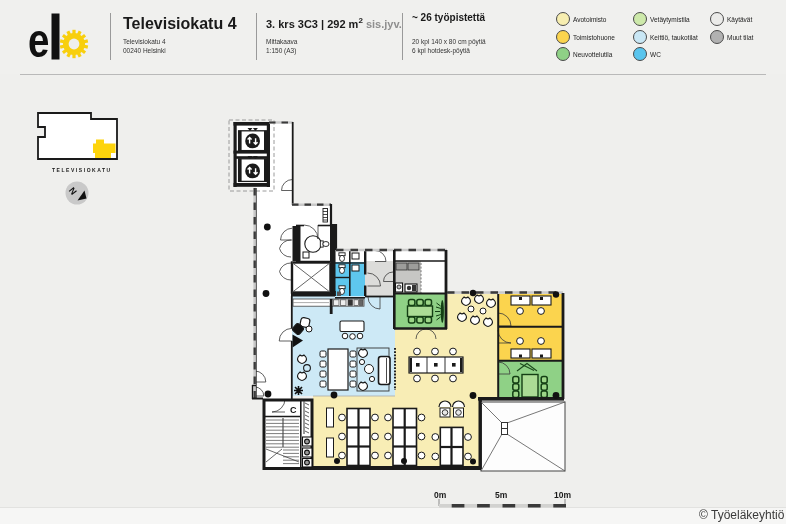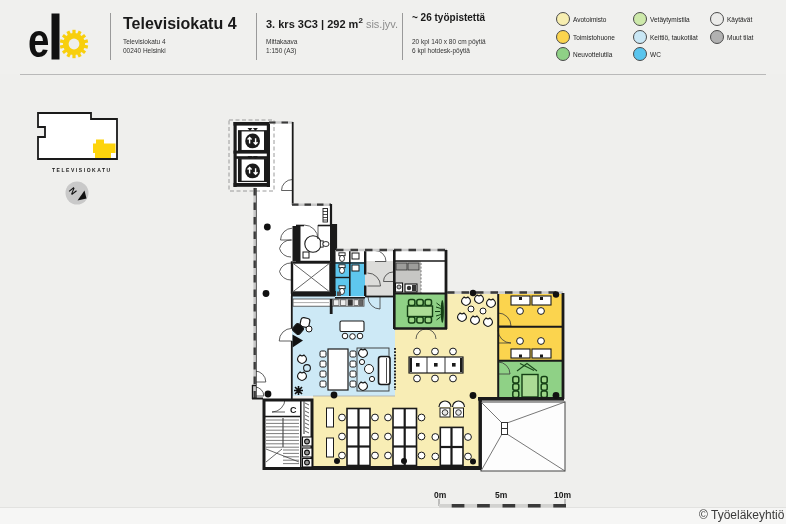--- a/index.html
+++ b/index.html
@@ -43,21 +43,21 @@
 </svg>
 
 <div class="abs" style="left:110px;top:13px;width:1px;height:47px;background:#9a9a9a;"></div>
 
 <div class="abs" style="left:123px;top:15px;font-size:16px;font-weight:bold;color:#1a1a1a;">Televisiokatu 4</div>
 
 <div class="abs" style="left:123px;top:38px;font-size:6.5px;color:#333;line-height:8.5px;">Televisiokatu 4<br>00240 Helsinki</div>
 
 <div class="abs" style="left:256px;top:13px;width:1px;height:47px;background:#9a9a9a;"></div>
 
-<div class="abs" style="left:266px;top:16px;font-size:11px;font-weight:bold;color:#1a1a1a;">3. krs 3C3 | 292 m<sup style="font-size:8px;">2</sup> <span style="color:#8e8e8e;font-weight:normal;">sis.jyv.</span></div>
+<div class="abs" style="left:266px;top:16px;font-size:11px;font-weight:bold;color:#1a1a1a;">3. krs 3C3 | 292 m<sup style="font-size:8px;">2</sup> <span style="color:#8e8e8e;font-weight:bold;">sis.jyv.</span></div>
 
 <div class="abs" style="left:266px;top:38px;font-size:6.5px;color:#333;line-height:8.5px;">Mittakaava<br>1:150 (A3)</div>
 
 <div class="abs" style="left:402px;top:13px;width:1px;height:47px;background:#9a9a9a;"></div>
 
 <div class="abs" style="left:412px;top:12px;font-size:10px;font-weight:bold;color:#1a1a1a;">~ 26 työpistettä</div>
 
 <div class="abs" style="left:412px;top:38px;font-size:6.5px;color:#333;line-height:8.5px;">20 kpl 140 x 80 cm pöytiä<br>6 kpl hotdesk-pöytiä</div>
 
 <svg class="abs" style="left:548px;top:8px;" width="238px" height="60" viewBox="0 0 238 60">

